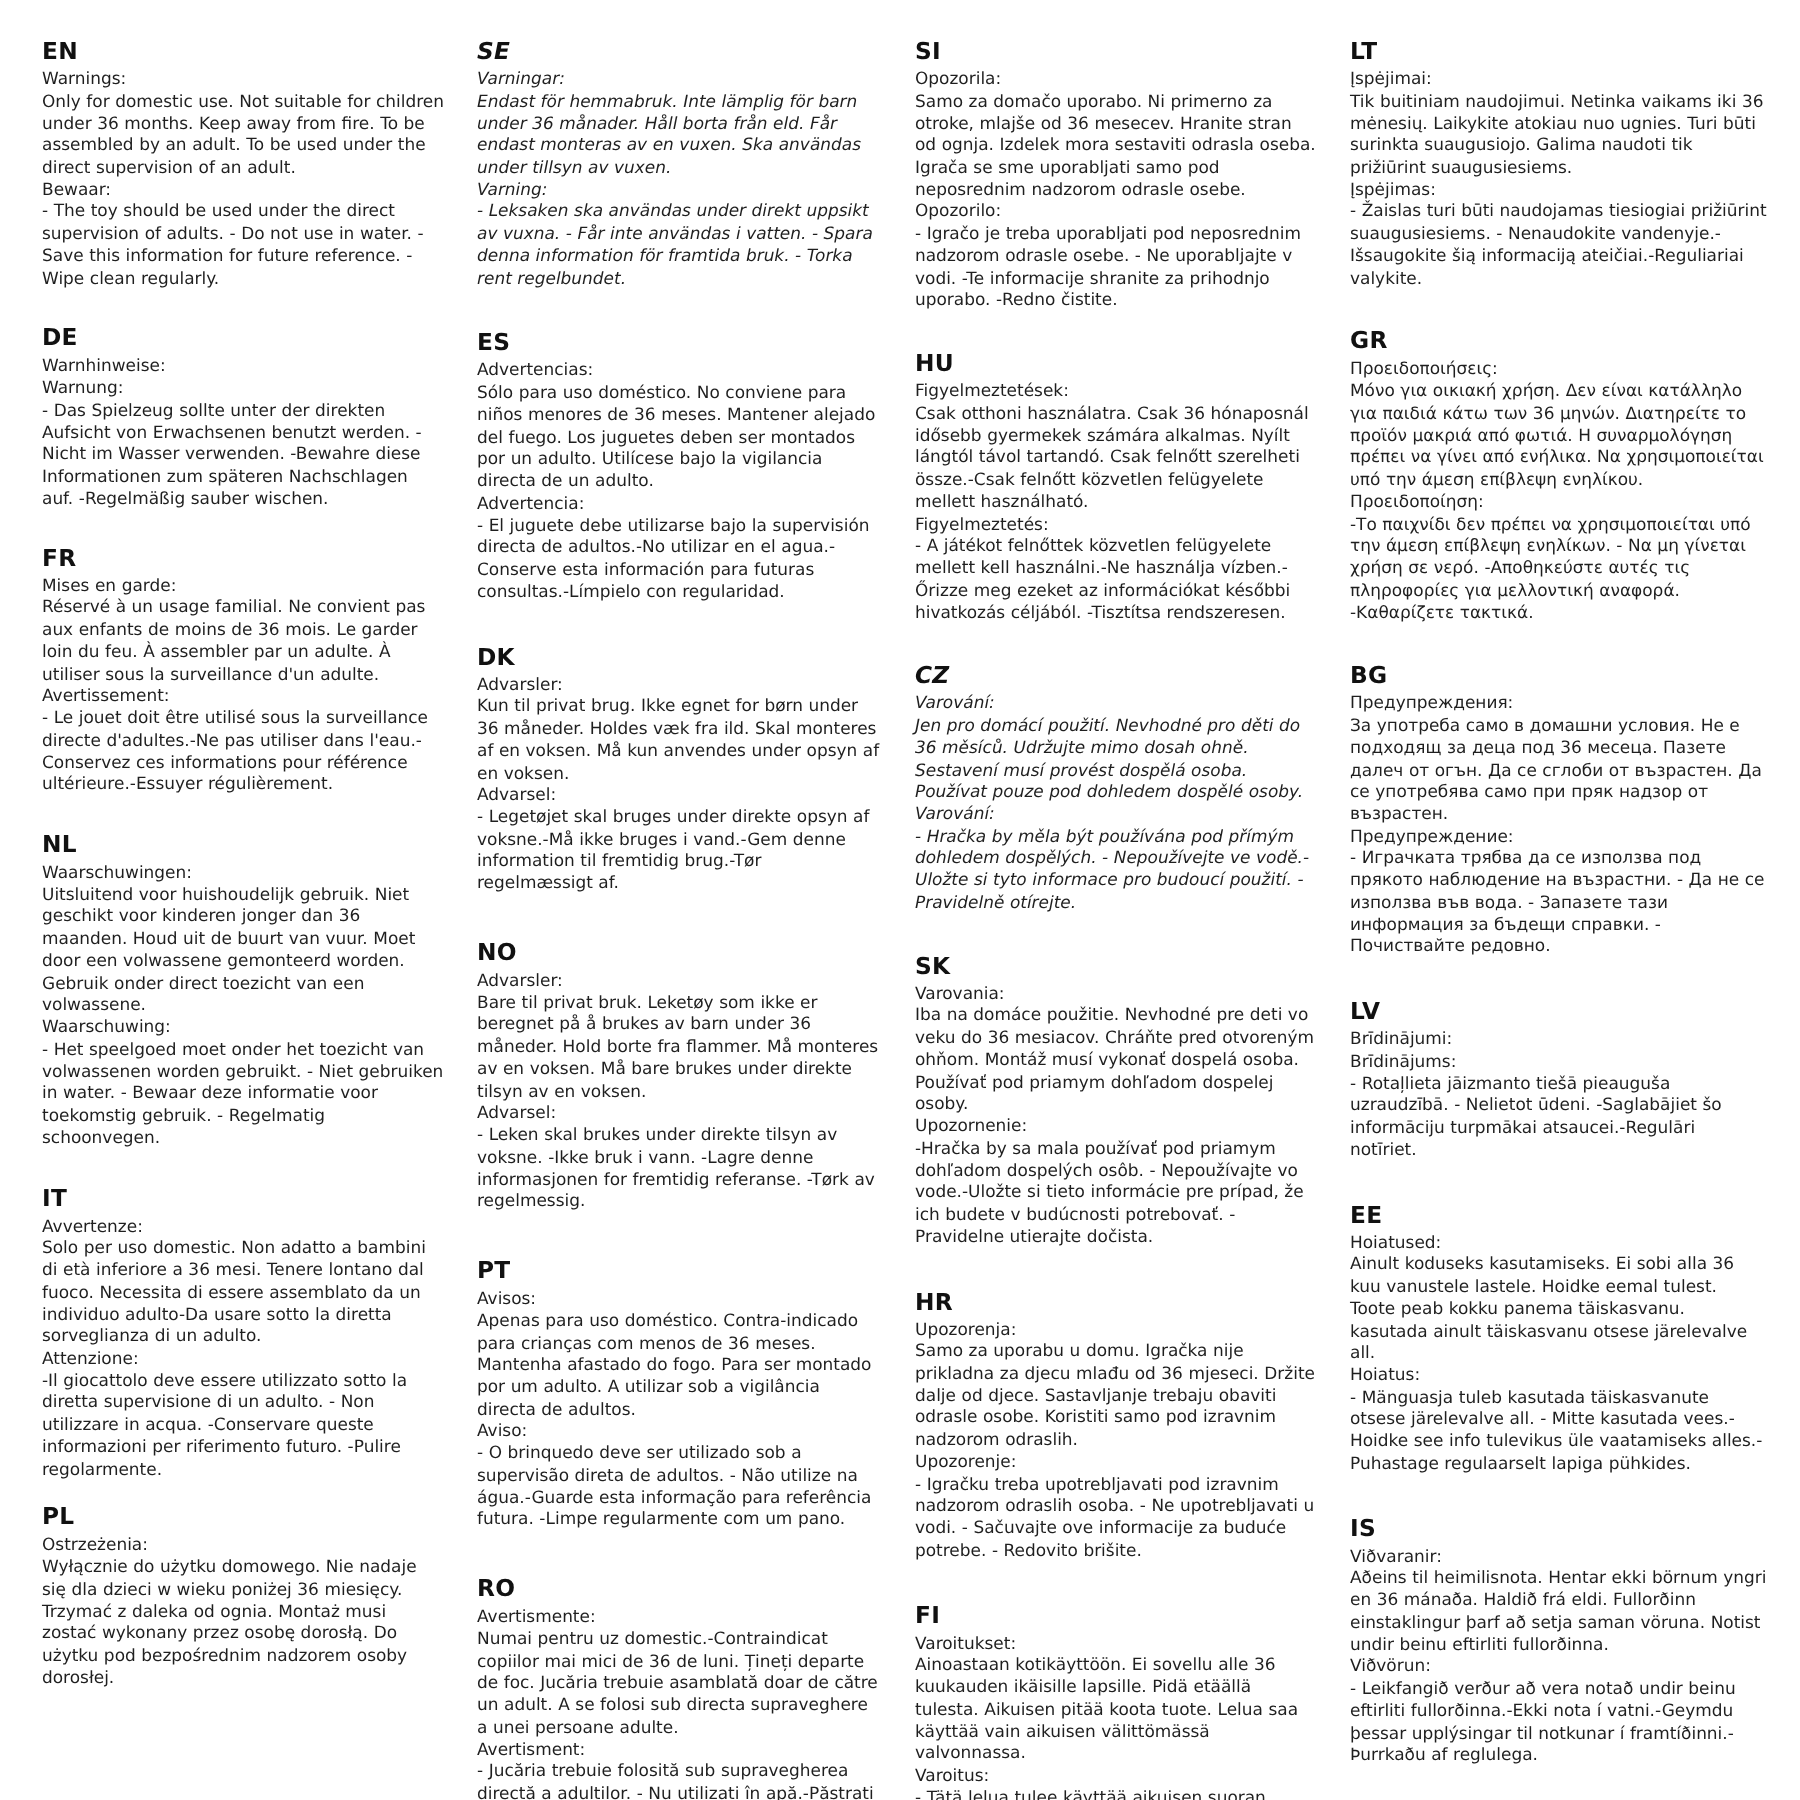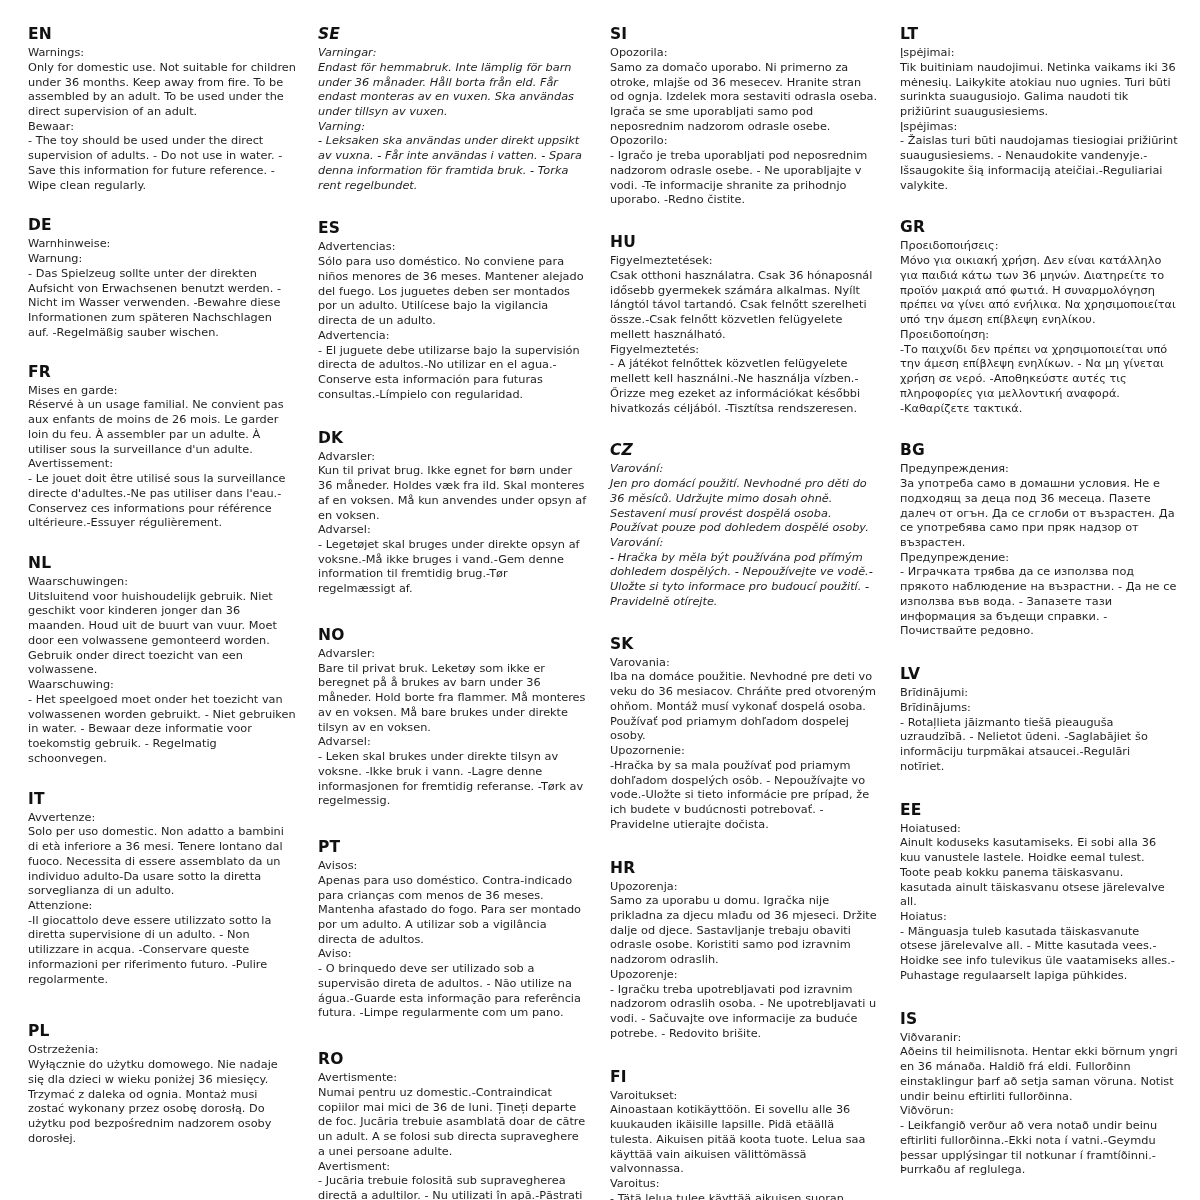--- a/index.html
+++ b/index.html
@@ -58,21 +58,21 @@
     word-spacing: 0.1px;
   }
   .para + .para {
     margin-top: 0px;
   }
   
   .col-0 .block.b0 { margin-bottom: 24px; }
   .col-0 .block.b1 { margin-bottom: 23px; }
   .col-0 .block.b2 { margin-bottom: 24px; }
   .col-0 .block.b3 { margin-bottom: 24px; }
-  .col-0 .block.b4 { margin-bottom: 36px; }
+  .col-0 .block.b4 { margin-bottom: 16px; }
 
   .col-1 .block.b0 { margin-bottom: 27px; font-style: italic; }
   .col-1 .block.b1 { margin-bottom: 27px; }
   .col-1 .block.b2 { margin-bottom: 30px; }
   .col-1 .block.b3 { margin-bottom: 30px; }
   .col-1 .block.b4 { margin-bottom: 30px; }
 
   .col-2 .block.b0 { margin-bottom: 26px; }
   .col-2 .block.b1 { margin-bottom: 26px; }
   .col-2 .block.b2 { margin-bottom: 26px; font-style: italic; }
@@ -101,21 +101,21 @@
       </div>
       <div class="block b1">
         <div class="lang-code">DE</div>
         <p class="para">Warnhinweise:</p>
         <p class="para">Warnung:</p>
         <p class="para">- Das Spielzeug sollte unter der direkten Aufsicht von Erwachsenen benutzt werden. - Nicht im Wasser verwenden. -Bewahre diese Informationen zum späteren Nachschlagen auf. -Regelmäßig sauber wischen.</p>
       </div>
       <div class="block b2">
         <div class="lang-code">FR</div>
         <p class="para">Mises en garde:</p>
-        <p class="para">Réservé à un usage familial. Ne convient pas aux enfants de moins de 26 mois. Le garder loin du feu. À assembler par un adulte. À utiliser sous la surveillance d'un adulte.</p>
+        <p class="para">Réservé à un usage familial. Ne convient pas aux enfants de moins de 36 mois. Le garder loin du feu. À assembler par un adulte. À utiliser sous la surveillance d'un adulte.</p>
         <p class="para">Avertissement:</p>
         <p class="para">- Le jouet doit être utilisé sous la surveillance directe d'adultes.-Ne pas utiliser dans l'eau.- Conservez ces informations pour référence ultérieure.-Essuyer régulièrement.</p>
       </div>
       <div class="block b3">
         <div class="lang-code">NL</div>
         <p class="para">Waarschuwingen:</p>
         <p class="para">Uitsluitend voor huishoudelijk gebruik. Niet geschikt voor kinderen jonger dan 36 maanden. Houd uit de buurt van vuur. Moet door een volwassene gemonteerd worden. Gebruik onder direct toezicht van een volwassene.</p>
         <p class="para">Waarschuwing:</p>
         <p class="para">- Het speelgoed moet onder het toezicht van volwassenen worden gebruikt. - Niet gebruiken in water. - Bewaar deze informatie voor toekomstig gebruik. - Regelmatig schoonvegen.</p>
       </div>

